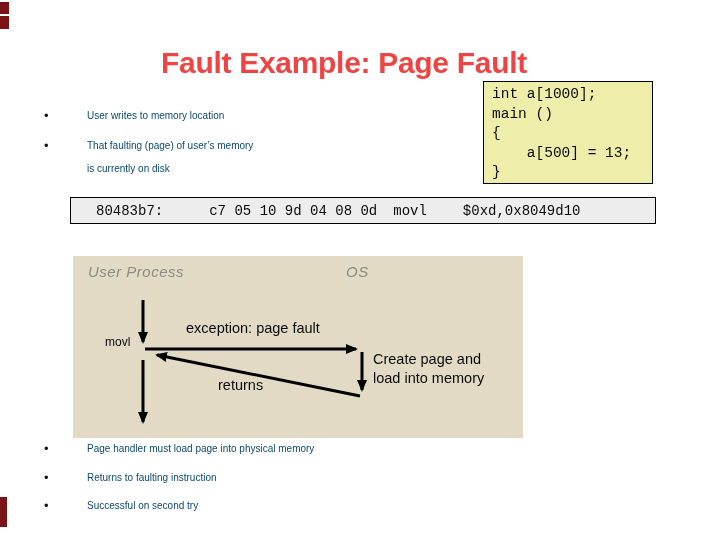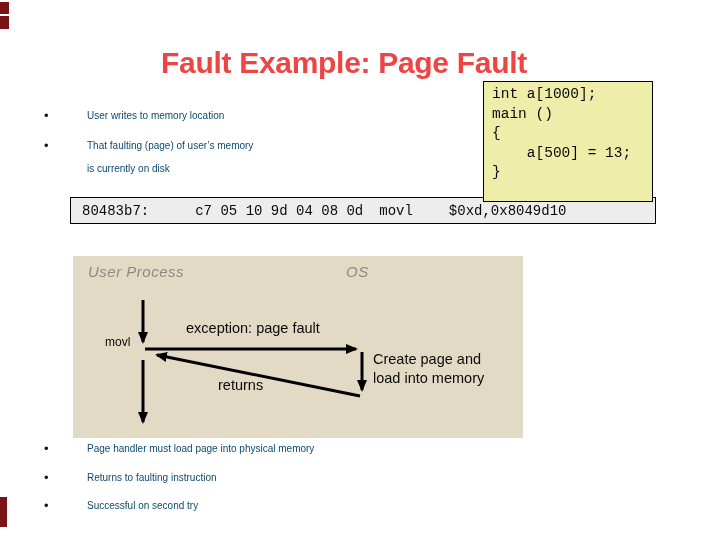--- a/index.html
+++ b/index.html
@@ -41,40 +41,40 @@
   .bullet-text{
     font-size:10px;line-height:22.5px;color:#0c4a6e;white-space:pre;margin-left:19px;
   }
   .row-tb1{top:105px;}
   .row-tb2{top:135px;}
   .row-bb1{top:438px;}
   .row-bb2{top:467px;}
   .row-bb3{top:495px;}
 
   .code-box{
-    position:absolute;left:483px;top:81px;width:170px;height:121px;
+    position:absolute;left:483px;top:81px;width:170px;height:103px;
     background:var(--code-bg);
     border:1.5px solid #000;
     padding:3px 0 0 8px;
     z-index:1;
   }
   .code-line{
     font-family:"Liberation Mono","DejaVu Sans Mono",monospace;
     font-size:14.5px;line-height:19.5px;white-space:pre;color:#0a0a0a;
   }
 
   .asm-bar{
     position:absolute;left:70px;top:197px;width:586px;height:27px;
     background:var(--asm-bg);
     border:1.5px solid #000;
     display:flex;align-items:center;
     font-family:"Liberation Mono","DejaVu Sans Mono",monospace;
     font-size:14px;color:#0a0a0a;white-space:pre;
   }
-  .asm-address{margin-left:11px;}
+  .asm-address{margin-left:25px;}
   .asm-bytes{margin-left:46px;}
   .asm-mnemonic{margin-left:16px;}
   .asm-operands{margin-left:36px;text-align:center;}
 
   .diagram{
     position:absolute;left:73px;top:256px;width:450px;height:182px;
     background:var(--diagram-bg);
   }
   .diagram svg{position:absolute;left:0;top:0;}
   .lane-label{

